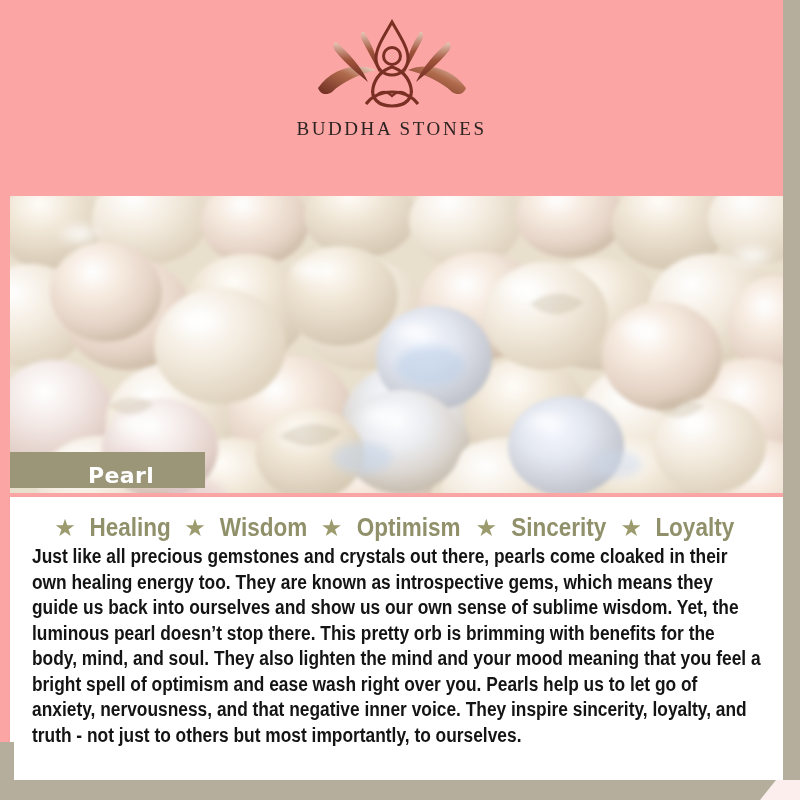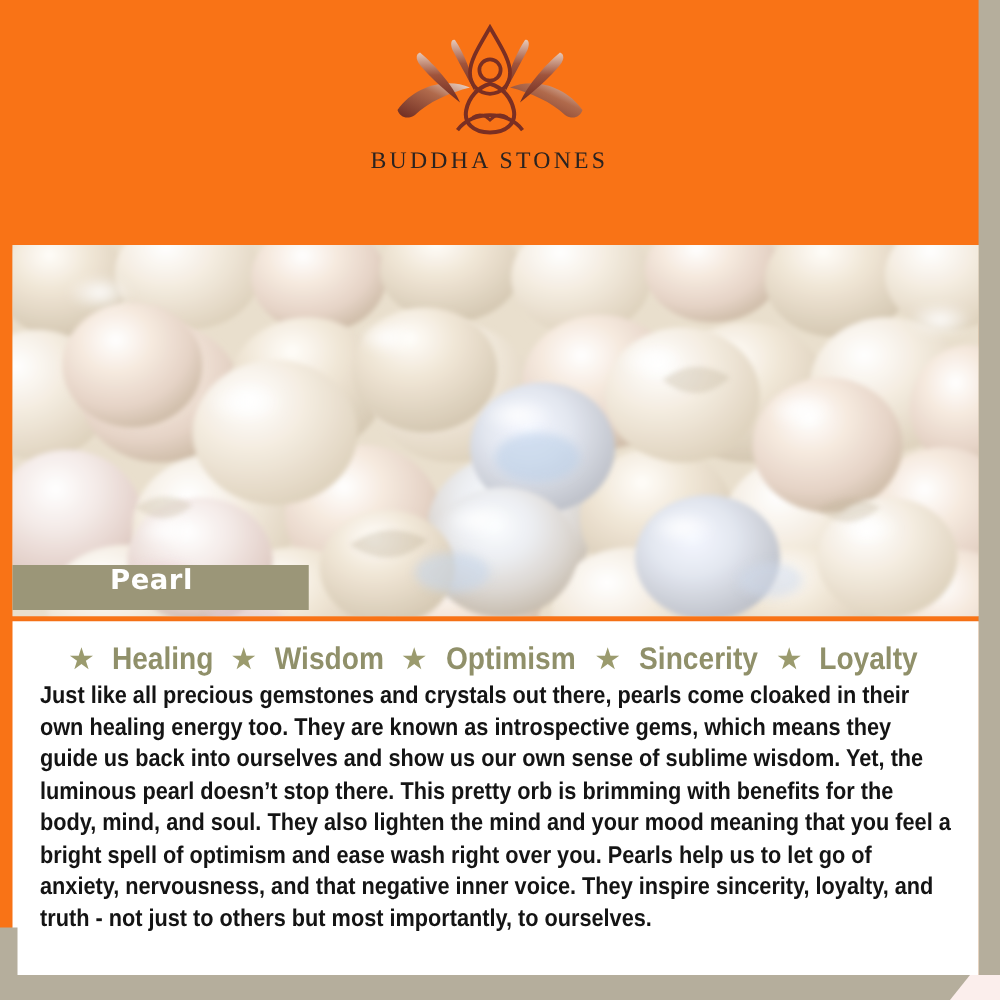--- a/index.html
+++ b/index.html
@@ -13,21 +13,21 @@
   #page{position:relative;width:800px;height:800px;overflow:hidden;}
 
   
   .frame-right{position:absolute;left:783px;top:0;width:17px;height:800px;background:#b5ae9c;}
   .frame-bottom{position:absolute;left:0;top:780px;width:800px;height:20px;background:#b5ae9c;}
   .frame-left{position:absolute;left:0;top:742px;width:14px;height:58px;background:#b5ae9c;}
   .frame-notch{position:absolute;right:0;bottom:0;width:40px;height:20px;
     background:#fbeeec;clip-path:polygon(40% 0,100% 0,100% 100%,0 100%);}
 
   
-  .stage{position:absolute;left:0;top:0;width:783px;height:782px;background:#f97316;}
+  .stage{position:absolute;left:0;top:0;width:783px;height:782px;background:#fca5a5;}
 
   
   .logo-wrap{position:absolute;left:0;top:18px;width:783px;text-align:center;}
   .lotus{display:block;margin:0 auto;}
   .brand{
     margin-top:4px;
     font-family:"Liberation Serif",serif;
     font-size:19px;letter-spacing:2.6px;color:#2b2320;font-weight:400;
   }
 
@@ -47,22 +47,22 @@
 
   
   .photo{
     position:absolute;left:10px;top:196px;width:773px;height:297px;
     overflow:hidden;background:#e6ddcd;
   }
   .photo svg{display:block;width:100%;height:100%;}
 
   
   .pearl-tag{
-    position:absolute;left:10px;top:452px;width:237px;height:36px;
-    background:#9b9678;display:flex;align-items:flex-start;
+    position:absolute;left:10px;top:452px;width:195px;height:36px;
+    background:#9b9678;display:flex;align-items:flex-end;
   }
   .pearl-tag-text{
     margin-left:78px;color:#ffffff;font-size:22px;font-weight:700;
     letter-spacing:.4px;font-family:"DejaVu Sans",sans-serif;
   }
 
   
   .content{
     position:absolute;left:10px;top:497px;width:773px;height:283px;
     background:#ffffff;

